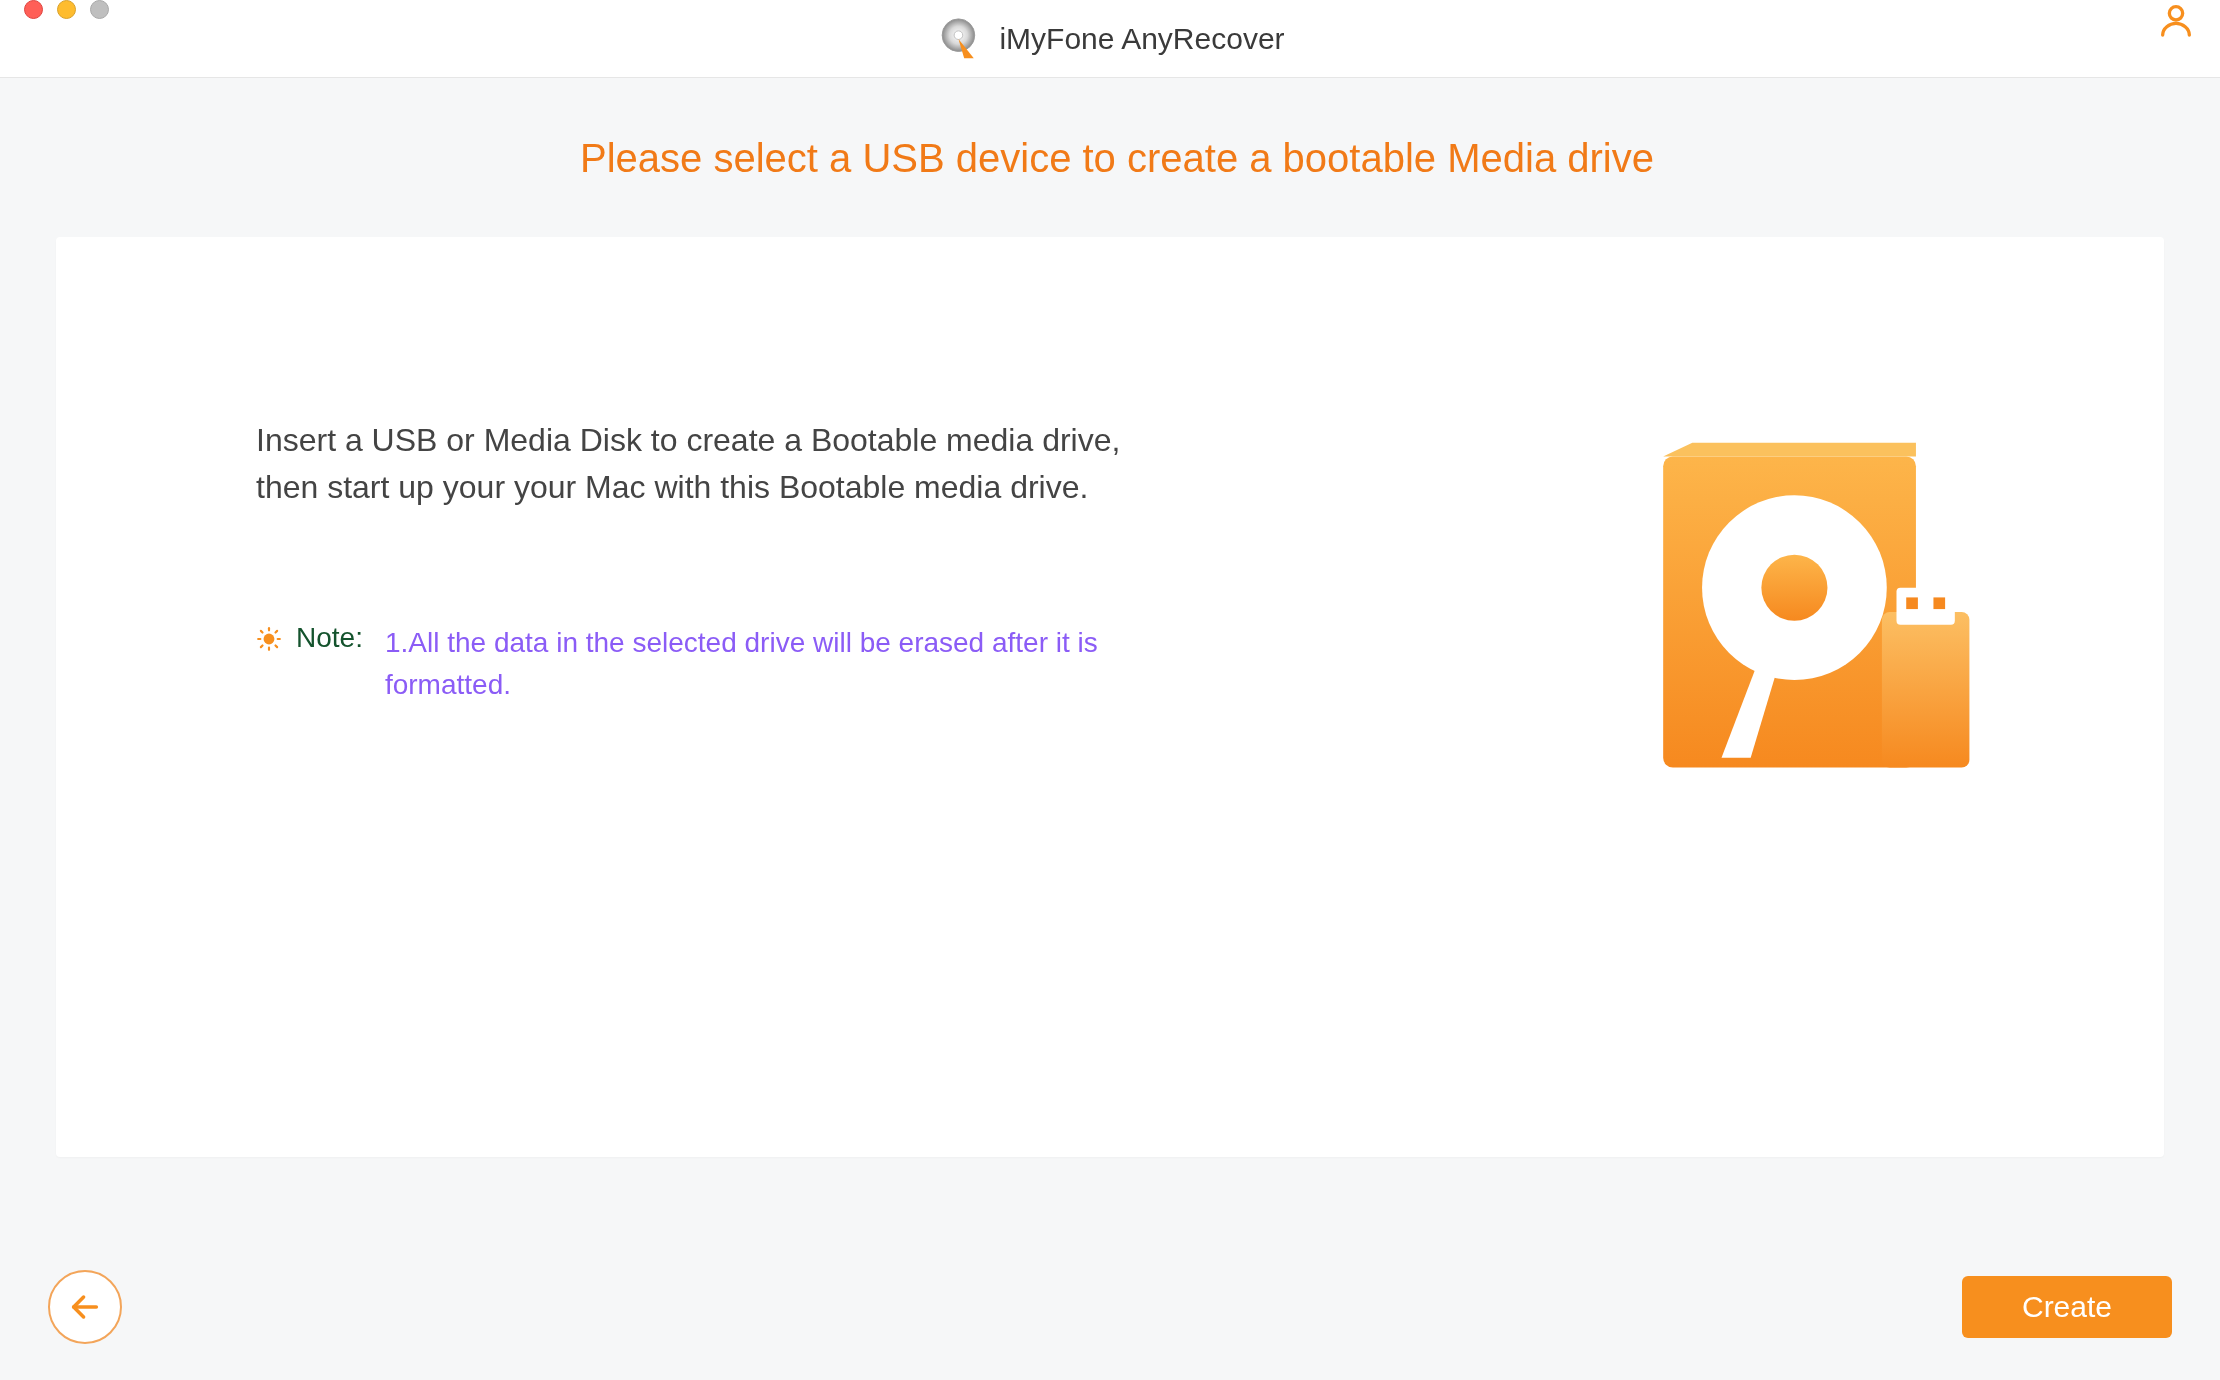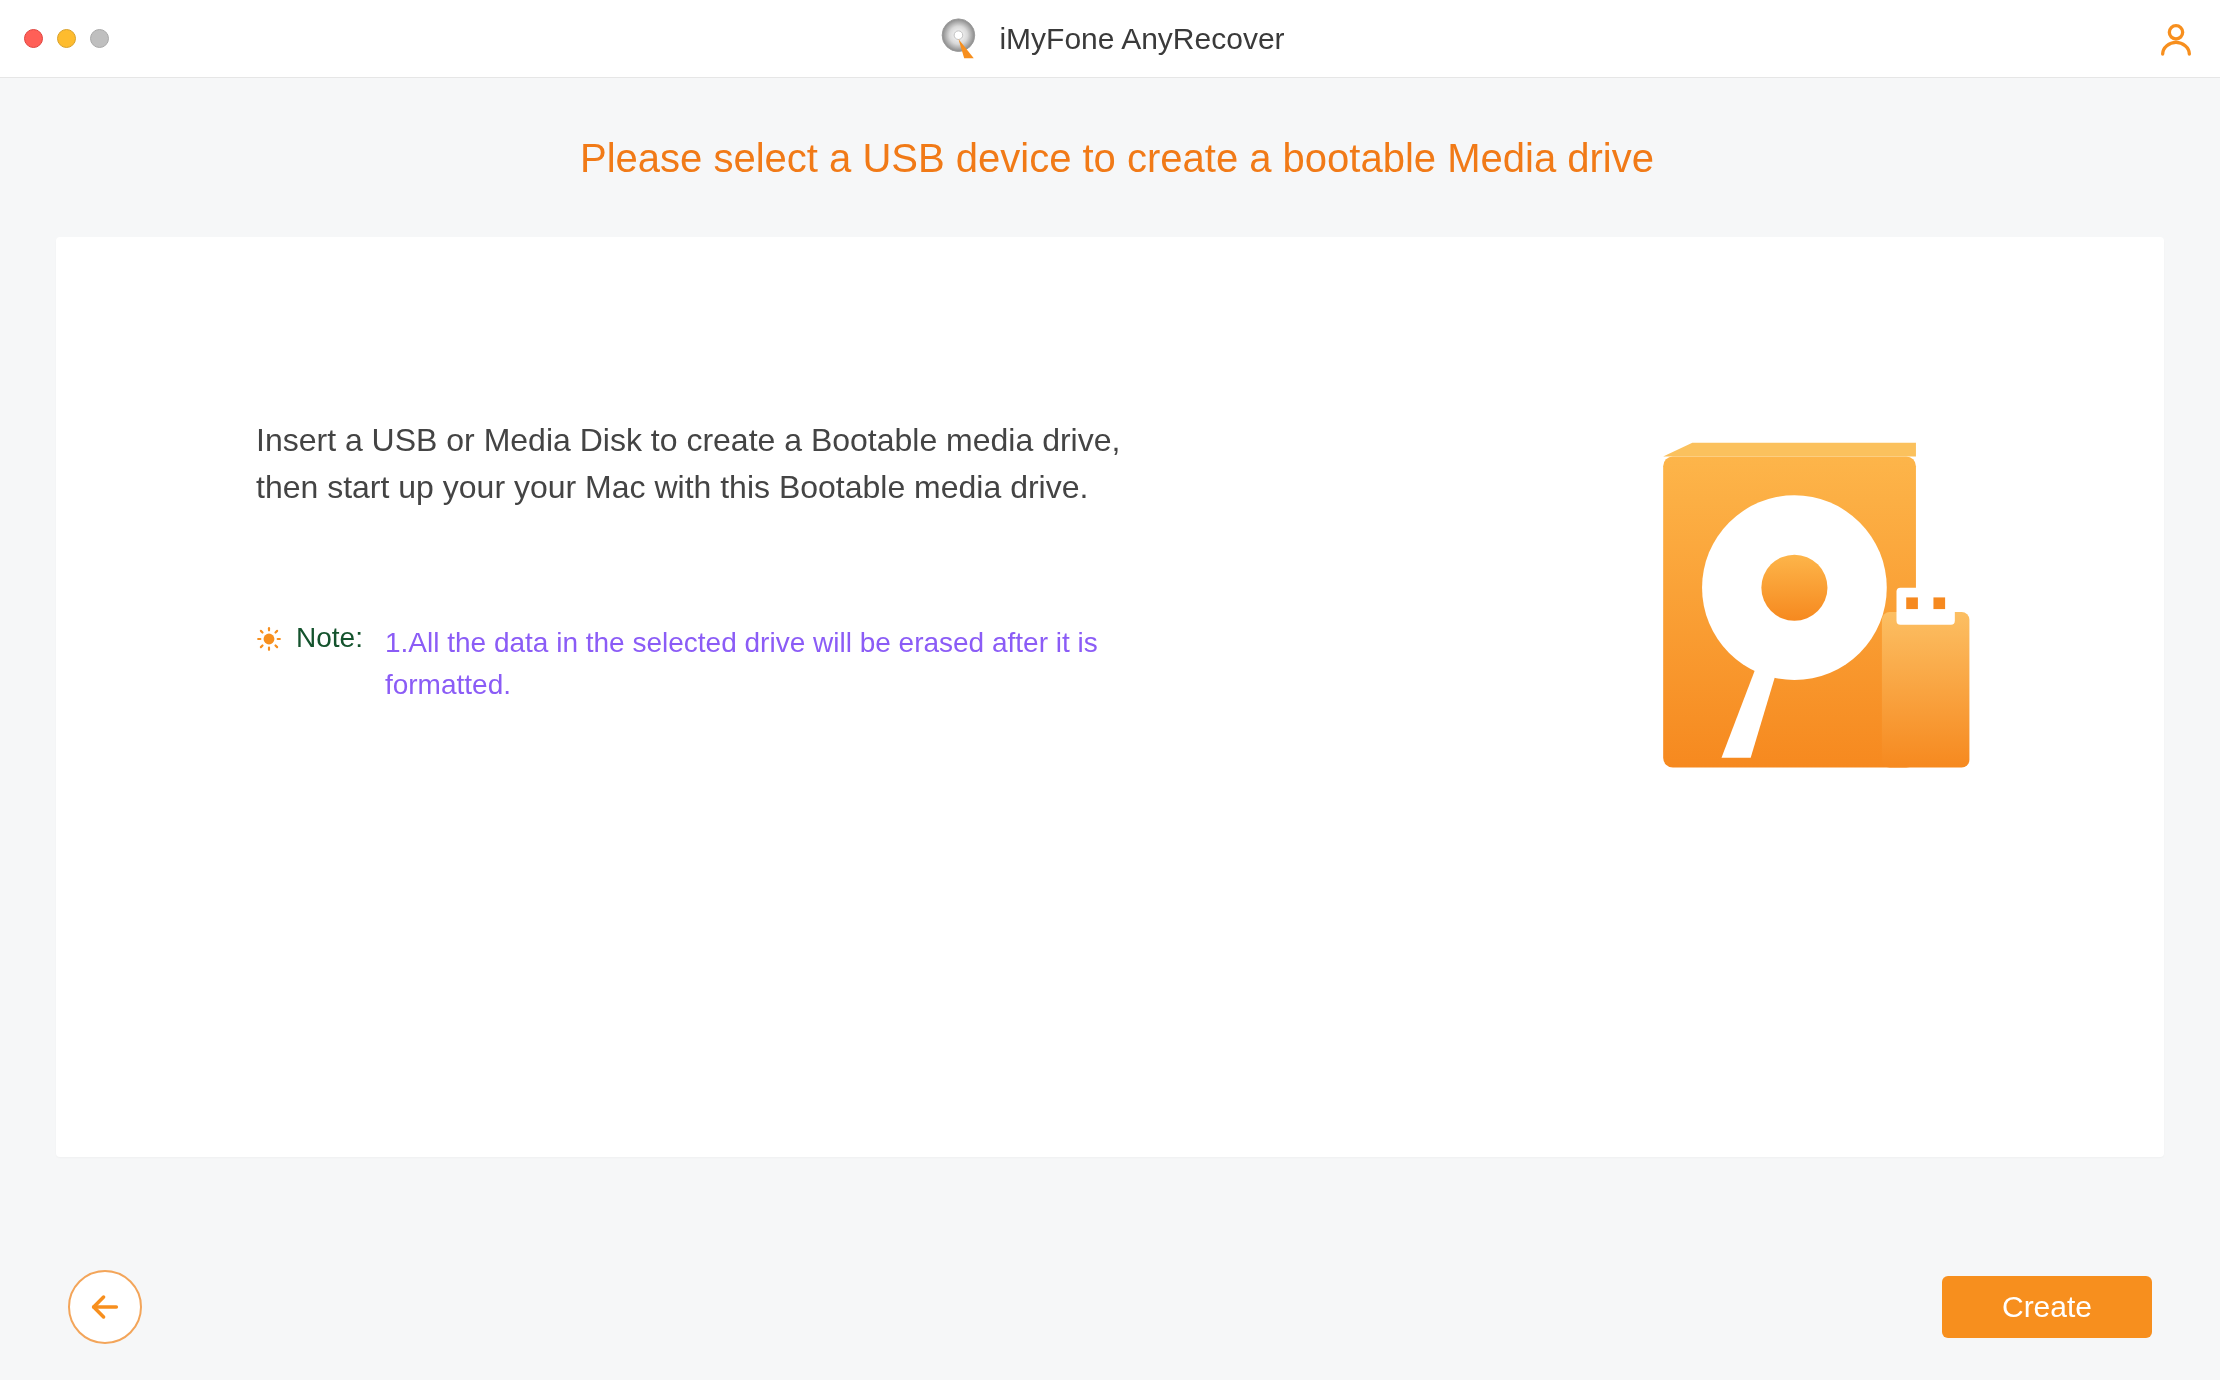--- a/index.html
+++ b/index.html
@@ -12,21 +12,21 @@
     height: 1380px;
     overflow: hidden;
   }
 
   
   .titlebar {
     height: 78px;
     background: #fff;
     border-bottom: 1px solid #e6e6e6;
     display: flex;
-    align-items: center;
+    align-items: flex-start;
     position: relative;
     padding: 0 24px;
   }
   .traffic-lights {
     display: flex;
     gap: 14px;
     align-items: center;
   }
   .traffic-light {
     width: 19px; height: 19px; border-radius: 50%;
@@ -142,21 +142,21 @@
     padding-top: 20px;
     padding-right: 60px;
   }
   .drive-illustration svg { width: 350px; height: 350px; display:block; }
 
   
   .footer {
     position: absolute;
     bottom: 36px;
     left: 0; right: 0;
-    padding: 0 68px;
+    padding: 0 48px;
     display: flex;
     align-items: center;
     justify-content: space-between;
   }
   .back-btn {
     width: 74px; height: 74px;
     border: 2px solid #f3a55a;
     border-radius: 50%;
     display: flex; align-items: center; justify-content: center;
     background: #fff;

